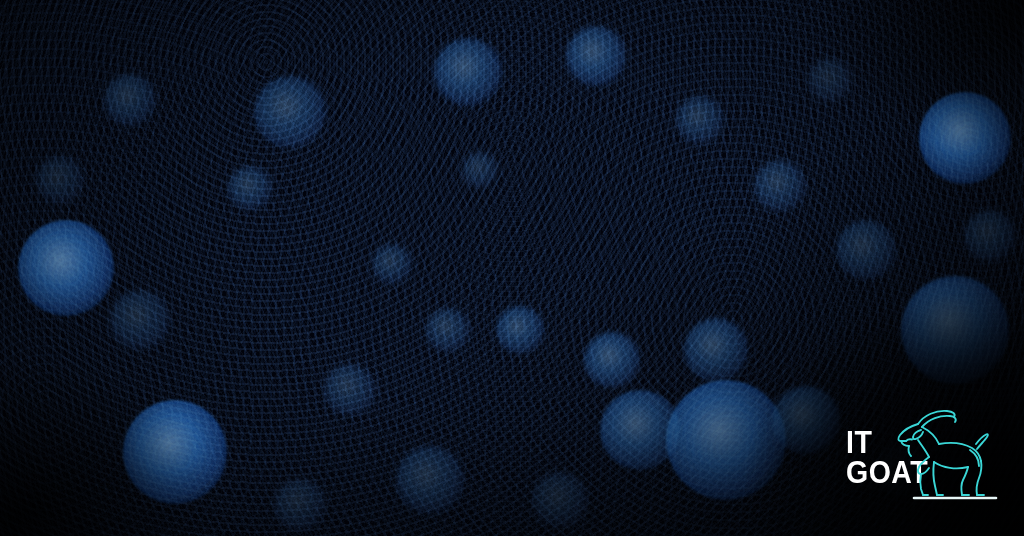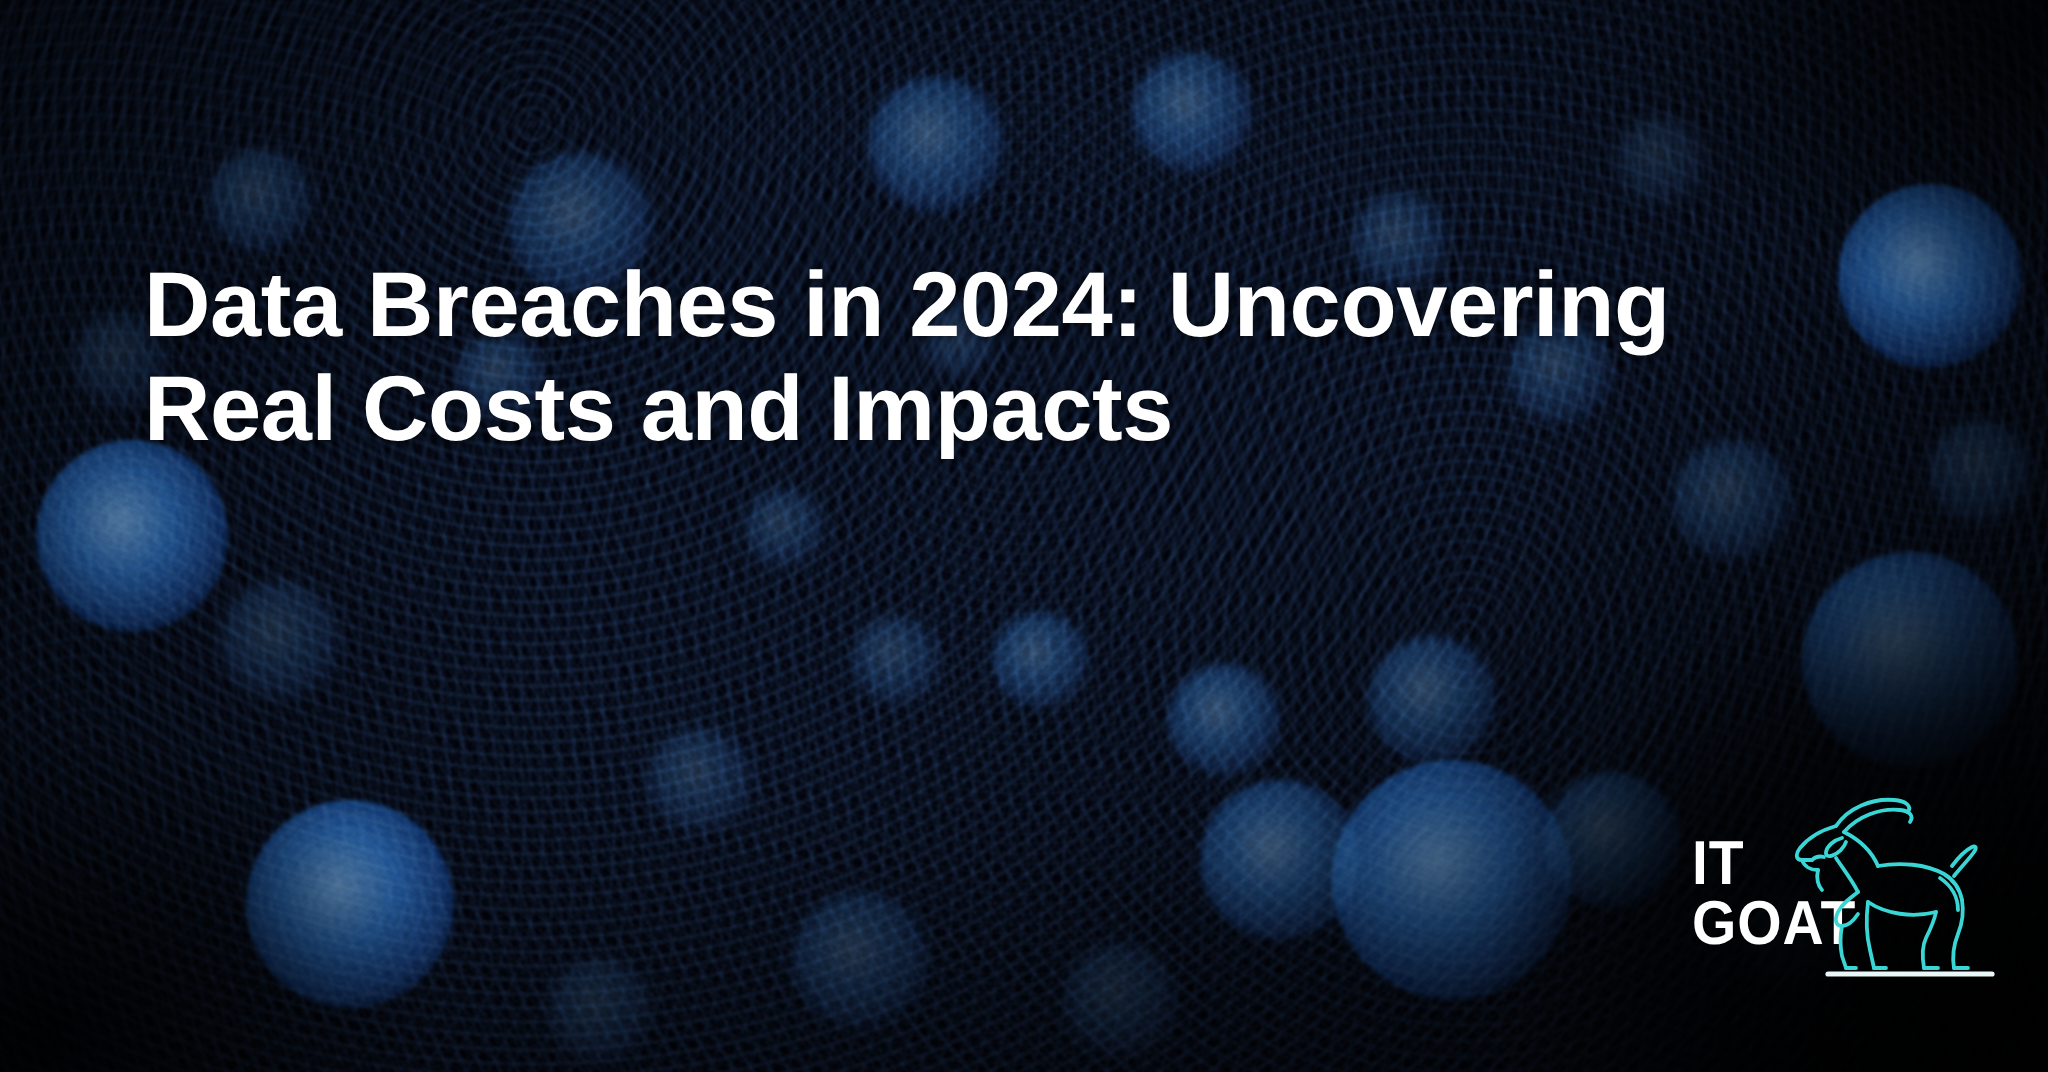--- a/index.html
+++ b/index.html
@@ -121,21 +121,21 @@
     line-height: 52px;
     letter-spacing: -0.2px;
     text-shadow: 0 1px 5px rgba(0,0,0,0.55);
     white-space: pre-line;
   }
 
   
   .logo {
     position: absolute;
     left: 846px;
-    top: 393px;
+    top: 404px;
     width: 156px;
     height: 106px;
   }
   .logo-wordmark {
     position: absolute;
     left: 0;
     top: 24px;
     color: #ffffff;
     font-family: "Liberation Sans", sans-serif;
     font-weight: bold;
@@ -193,22 +193,20 @@
       <div class="orb" style="left: 874px; top: 444px; width: 52px; height: 52px; background: radial-gradient(circle at 44% 42%, rgba(120, 185, 255, 0.227) 0%, rgba(42, 134, 245, 0.192) 34%, rgba(22, 95, 216, 0.133) 62%, rgba(10, 45, 130, 0.05) 84%, rgba(4, 14, 48, 0) 100%); filter: blur(2.82px); opacity: 0.66;"></div>
       <div class="orb" style="left: 274px; top: 479px; width: 52px; height: 52px; background: radial-gradient(circle at 44% 42%, rgba(120, 185, 255, 0.286) 0%, rgba(42, 134, 245, 0.24) 34%, rgba(22, 95, 216, 0.165) 62%, rgba(10, 45, 130, 0.067) 84%, rgba(4, 14, 48, 0) 100%); filter: blur(2.68px); opacity: 0.69;"></div>
       <div class="orb" style="left: 808px; top: 58px; width: 44px; height: 44px; background: radial-gradient(circle at 44% 42%, rgba(120, 185, 255, 0.247) 0%, rgba(42, 134, 245, 0.208) 34%, rgba(22, 95, 216, 0.14) 62%, rgba(10, 45, 130, 0.06) 84%, rgba(4, 14, 48, 0) 100%); filter: blur(2.78px); opacity: 0.67;"></div>
       <div class="orb" style="left: 964px; top: 210px; width: 52px; height: 52px; background: radial-gradient(circle at 44% 42%, rgba(120, 185, 255, 0.38) 0%, rgba(42, 134, 245, 0.32) 34%, rgba(22, 95, 216, 0.22) 62%, rgba(10, 45, 130, 0.086) 84%, rgba(4, 14, 48, 0) 100%); filter: blur(2.44px); opacity: 0.73;"></div>
       <div class="orb" style="left: 462px; top: 152px; width: 36px; height: 36px; background: radial-gradient(circle at 44% 42%, rgba(120, 185, 255, 0.286) 0%, rgba(42, 134, 245, 0.24) 34%, rgba(22, 95, 216, 0.165) 62%, rgba(10, 45, 130, 0.067) 84%, rgba(4, 14, 48, 0) 100%); filter: blur(2.68px); opacity: 0.69;"></div>
     </div>
   <div class="bg-texture-noise"></div>
   <div class="bg-dark-vignette"></div>
   <div class="bg-final-shade"></div>
 
-  <h1 class="headline">Data Breaches in 2024: Uncovering
-Real Costs and Impacts</h1>
 
   <div class="logo">
     <div class="logo-wordmark">
       <span>IT</span>
       <span class="line2">GOAT</span>
     </div>
 
     <svg class="logo-goat" viewBox="0 0 118 100" fill="none" stroke="#3ad6d6" stroke-width="1.9" stroke-linecap="round" stroke-linejoin="round">
 
       <path d="M34 20 C40 11, 52 6, 63 7 C69 7.5, 72 10, 70 13"></path>

